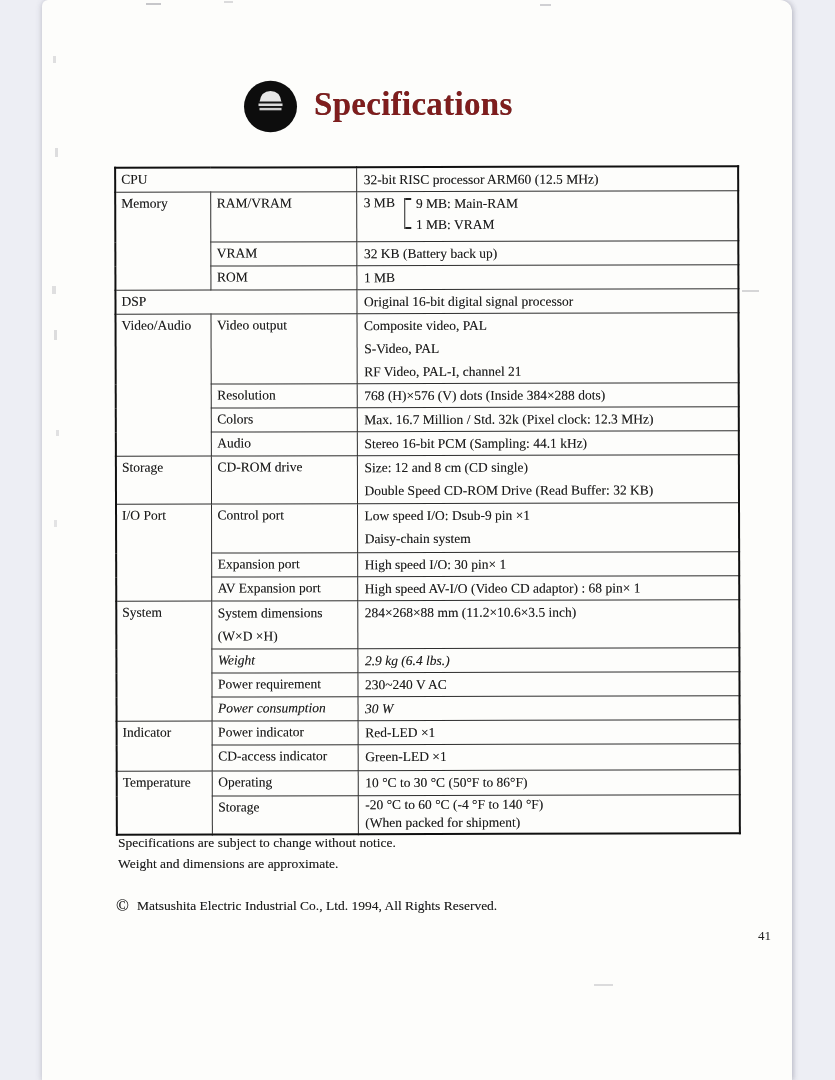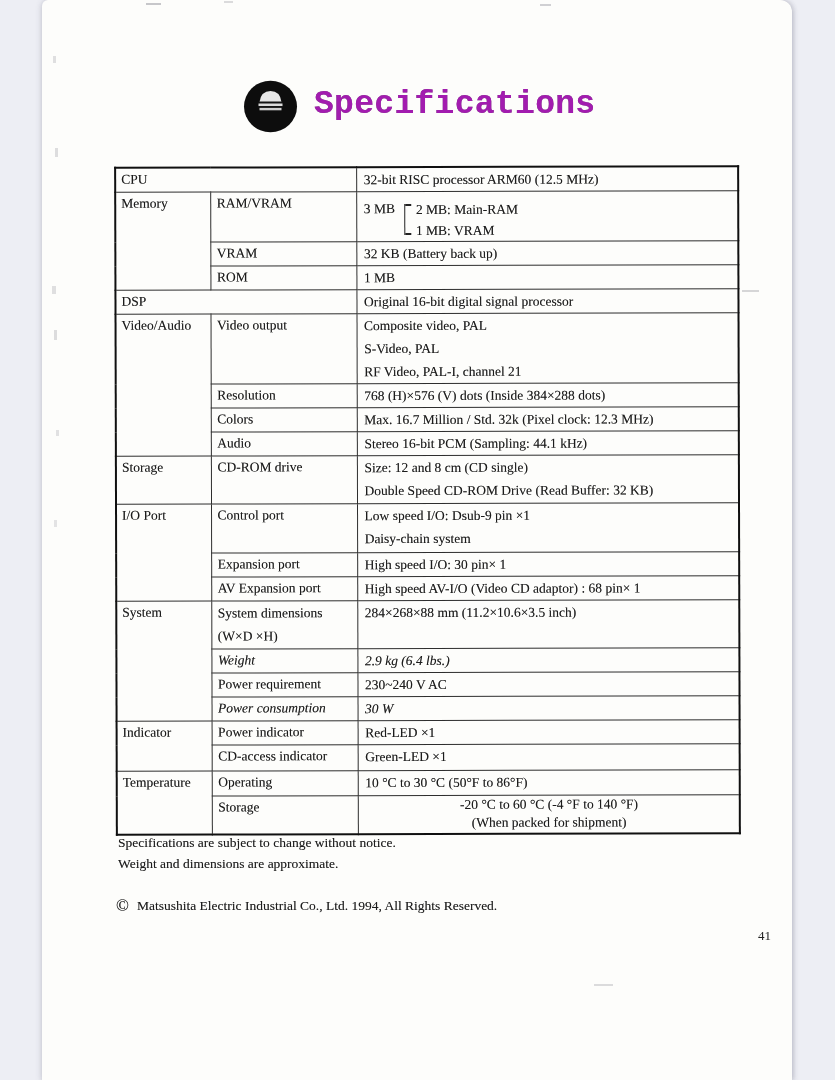--- a/index.html
+++ b/index.html
@@ -11,51 +11,50 @@
   .page{
     position:absolute;left:42px;top:0;width:750px;height:1080px;
     background:#fdfdfb;
     border-radius:6px 12px 0 0;
     box-shadow:0 1px 6px rgba(70,70,95,.28), 2px 0 4px rgba(70,70,95,.12);
   }
   
   .badge{position:absolute;left:201px;top:80px;width:55px;height:53px;}
   .page-title{
     position:absolute;left:272px;top:86px;
-    font-size:33px;font-weight:bold;color:#a21caf;letter-spacing:.3px;
+    font-size:33px;font-weight:bold;color:#7f1d1d;letter-spacing:.3px;
     text-shadow:0 0 .6px rgba(0,0,0,.5);
-    font-family:Liberation Mono, monospace;
   }
   
   .spec-table{
     position:absolute;left:73px;top:166px;width:623px;
     border-collapse:collapse;table-layout:fixed;
     font-size:13.5px;color:#1c1c1c;
     border:2.6px solid #101010;
     transform:rotate(-.15deg);
     text-shadow:0 0 .5px rgba(20,20,20,.45);
   }
   .spec-table td{
     border:1.3px solid #2e2e2e;
     padding:0 6px;vertical-align:top;line-height:22px;
     overflow:hidden;white-space:nowrap;
   }
   .spec-table tr.g td{border-top-width:1.8px;border-top-color:#1c1c1c;}
   td.cat{padding-left:5px;}
   td.sub{padding-left:6px;border-radius:7px;}
   td.val{padding-left:7px;}
   .vline{line-height:23px;}
-  .tight .vline{line-height:17.5px;text-align:center;}
+  .tight .vline{line-height:17.5px;}
   .padtop{padding-top:7px;}
   
   .h23 td{height:23px;} .h22 td{height:22px;font-style:italic;} .h24 td{height:24px;} .h25 td{height:25px;margin-left:20px;}
   .h49 td{height:49px;} .h69 td{height:69px;} .h47 td{height:47px;} .h48 td{height:48px;}
   .h37 td{height:37px;}
   
-  .bracket-row{display:flex;align-items:flex-start;padding-top:6px;}
+  .bracket-row{display:flex;align-items:flex-start;padding-top:0;}
   .bracket-total{line-height:22px;}
   .bracket{
     width:7px;height:31px;margin:6px 4px 0 9px;
     border-left:1.7px solid #222;position:relative;flex:0 0 auto;
   }
   .bracket::before,.bracket::after{
     content:"";position:absolute;left:0;width:6px;height:1.7px;background:#222;
   }
   .bracket::before{top:0;} .bracket::after{bottom:0;}
   .bracket-lines{padding-top:1px;}
@@ -112,21 +111,21 @@
       </tr>
 
       <tr class="g h49">
         <td class="cat" rowspan="3">Memory</td>
         <td class="sub">RAM/VRAM</td>
         <td class="val">
           <div class="bracket-row">
             <span class="bracket-total">3 MB</span>
             <span class="bracket"></span>
             <span class="bracket-lines">
-              <div class="vline">2 MB: Main-RAM</div>
+              <div class="vline">9 MB: Main-RAM</div>
               <div class="vline">1 MB: VRAM</div>
             </span>
           </div>
         </td>
       </tr>
       <tr class="h23">
         <td class="sub">VRAM</td>
         <td class="val">
               <div class="vline">32 KB (Battery back up)</div>
             </td>

